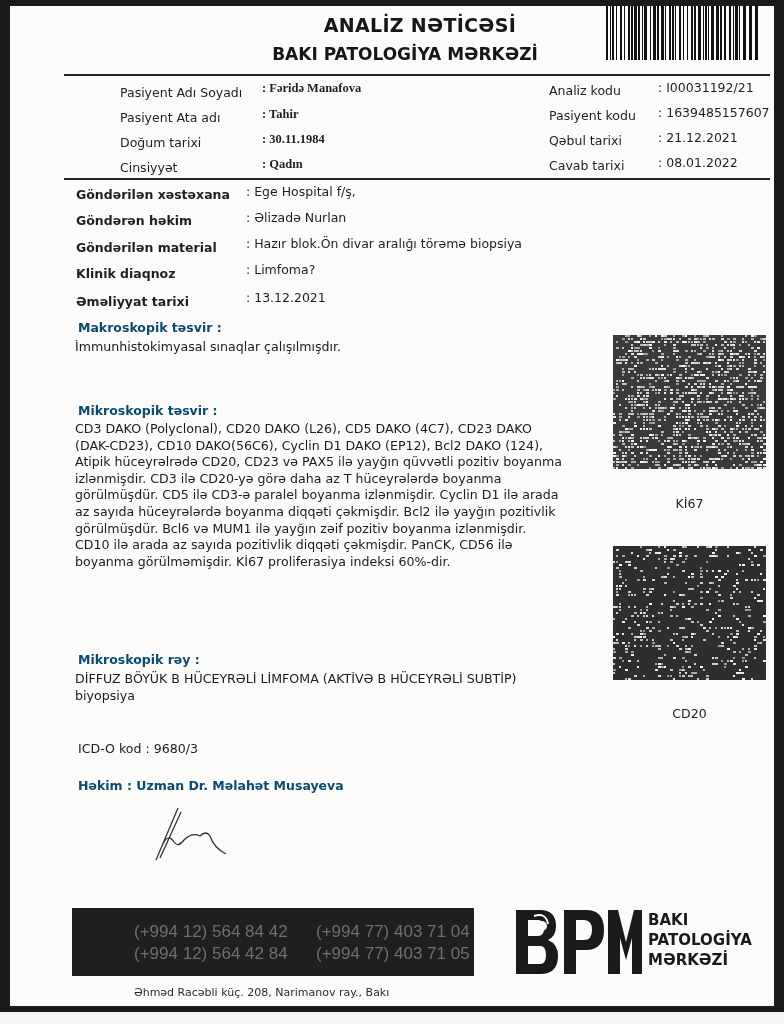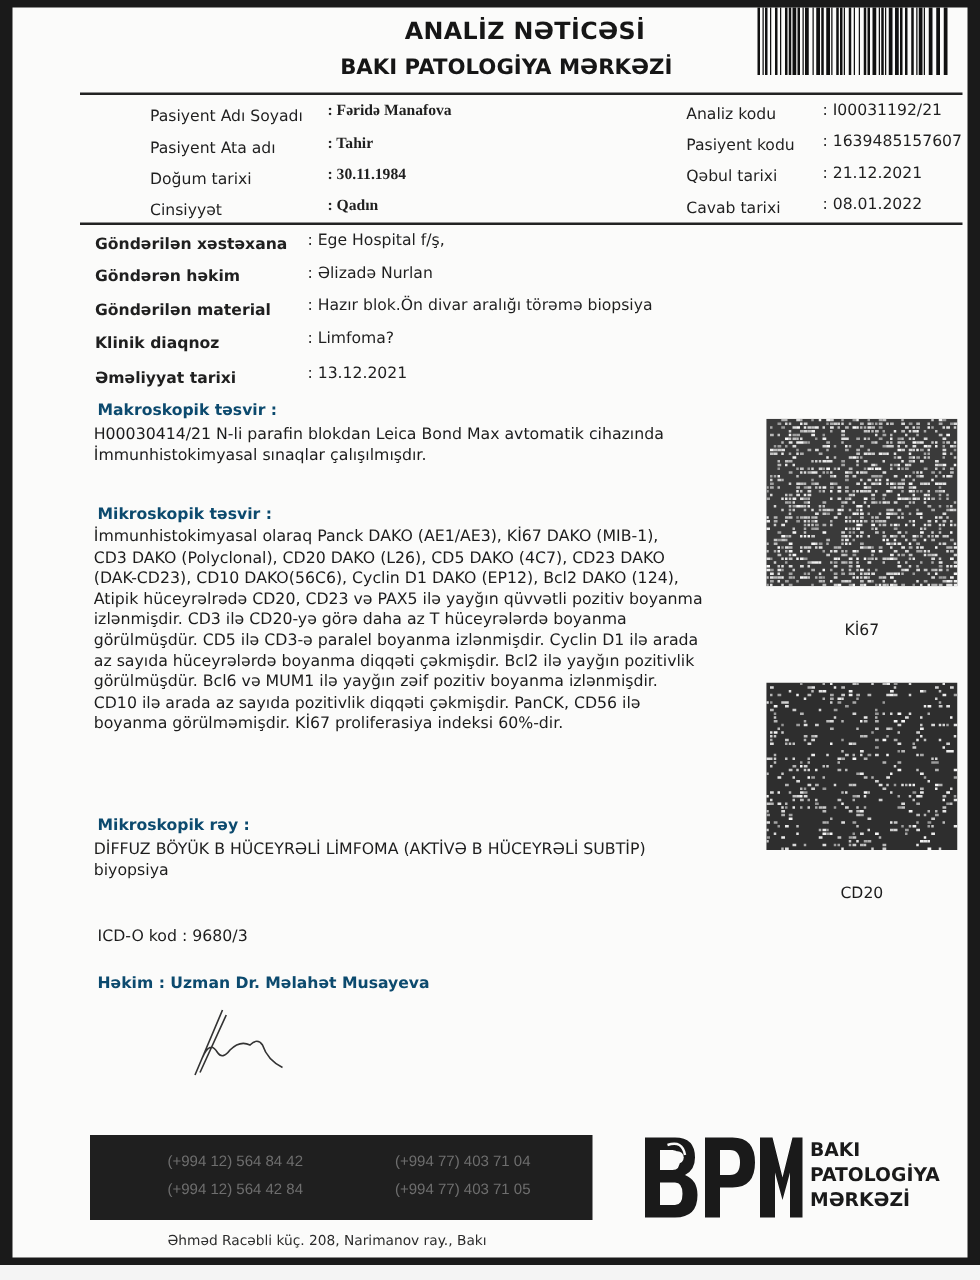--- a/index.html
+++ b/index.html
@@ -46,21 +46,21 @@
   .micro-img {
     position: absolute; left: 603px; width: 153px; height: 134px; overflow: hidden;
   }
   .micro-caption {
     position: absolute; left: 603px; width: 153px; text-align: center; font-family: "DejaVu Sans", sans-serif; font-size: 12.5px; color: #1c1c1c;
   }
   .footer-box {
     position: absolute; left: 62px; top: 902px; width: 402px; height: 68px; background: #1f1f1f;
   }
   .phone {
-    position: absolute; font-family: "Liberation Sans", sans-serif; font-size: 12px; color: #6e6e6e; white-space: nowrap;
+    position: absolute; font-family: "Liberation Sans", sans-serif; font-size: 17px; color: #6e6e6e; white-space: nowrap;
   }
   .address {
     position: absolute; left: 124px; top: 980px; font-family: "DejaVu Sans", sans-serif; font-size: 11px; color: #2b2b2b; white-space: nowrap;
   }
   .logo {
     position: absolute; left: 502px; top: 900px; width: 132px; height: 72px;
   }
   .logo-text {
     position: absolute; left: 638px; font-family: "DejaVu Sans", sans-serif; font-weight: bold; font-size: 15px; color: #1a1a1a; white-space: nowrap; line-height: 20px;
   }
@@ -145,27 +145,25 @@
   <div class="sec-value" style="top:204px;">: Əlizadə Nurlan</div>
   <div class="sec-label" style="top:234px;">Göndərilən material</div>
   <div class="sec-value" style="top:230px;">: Hazır blok.Ön divar aralığı törəmə biopsiya</div>
   <div class="sec-label" style="top:260px;">Klinik diaqnoz</div>
   <div class="sec-value" style="top:256px;">: Limfoma?</div>
   <div class="sec-label" style="top:288px;">Əməliyyat tarixi</div>
   <div class="sec-value" style="top:284px;">: 13.12.2021</div>
 
   <div class="heading" style="top:314px;">Makroskopik təsvir :</div>
   <div class="para" style="top:333px;">
-    <div> H00030414/21 N-li parafin blokdan Leica Bond Max avtomatik cihazında</div>
     <div>İmmunhistokimyasal sınaqlar çalışılmışdır.</div>
   </div>
 
   <div class="heading" style="top:397px;">Mikroskopik təsvir :</div>
   <div class="para" style="top:415px;">
-    <div>İmmunhistokimyasal olaraq Panck DAKO (AE1/AE3), Kİ67 DAKO (MIB-1),</div>
     <div>CD3 DAKO (Polyclonal), CD20 DAKO (L26), CD5 DAKO (4C7), CD23 DAKO</div>
     <div>(DAK-CD23), CD10 DAKO(56C6), Cyclin D1 DAKO (EP12), Bcl2 DAKO (124),</div>
     <div>Atipik hüceyrəlrədə CD20, CD23 və PAX5 ilə yayğın qüvvətli pozitiv boyanma</div>
     <div>izlənmişdir. CD3 ilə CD20-yə görə daha az T hüceyrələrdə boyanma</div>
     <div>görülmüşdür. CD5 ilə CD3-ə paralel boyanma izlənmişdir. Cyclin D1 ilə arada</div>
     <div>az sayıda hüceyrələrdə boyanma diqqəti çəkmişdir. Bcl2 ilə yayğın pozitivlik</div>
     <div>görülmüşdür. Bcl6 və MUM1 ilə yayğın zəif pozitiv boyanma izlənmişdir.</div>
     <div>CD10 ilə arada az sayıda pozitivlik diqqəti çəkmişdir. PanCK, CD56 ilə</div>
     <div>boyanma görülməmişdir. Kİ67 proliferasiya indeksi 60%-dir.</div>
   </div>

